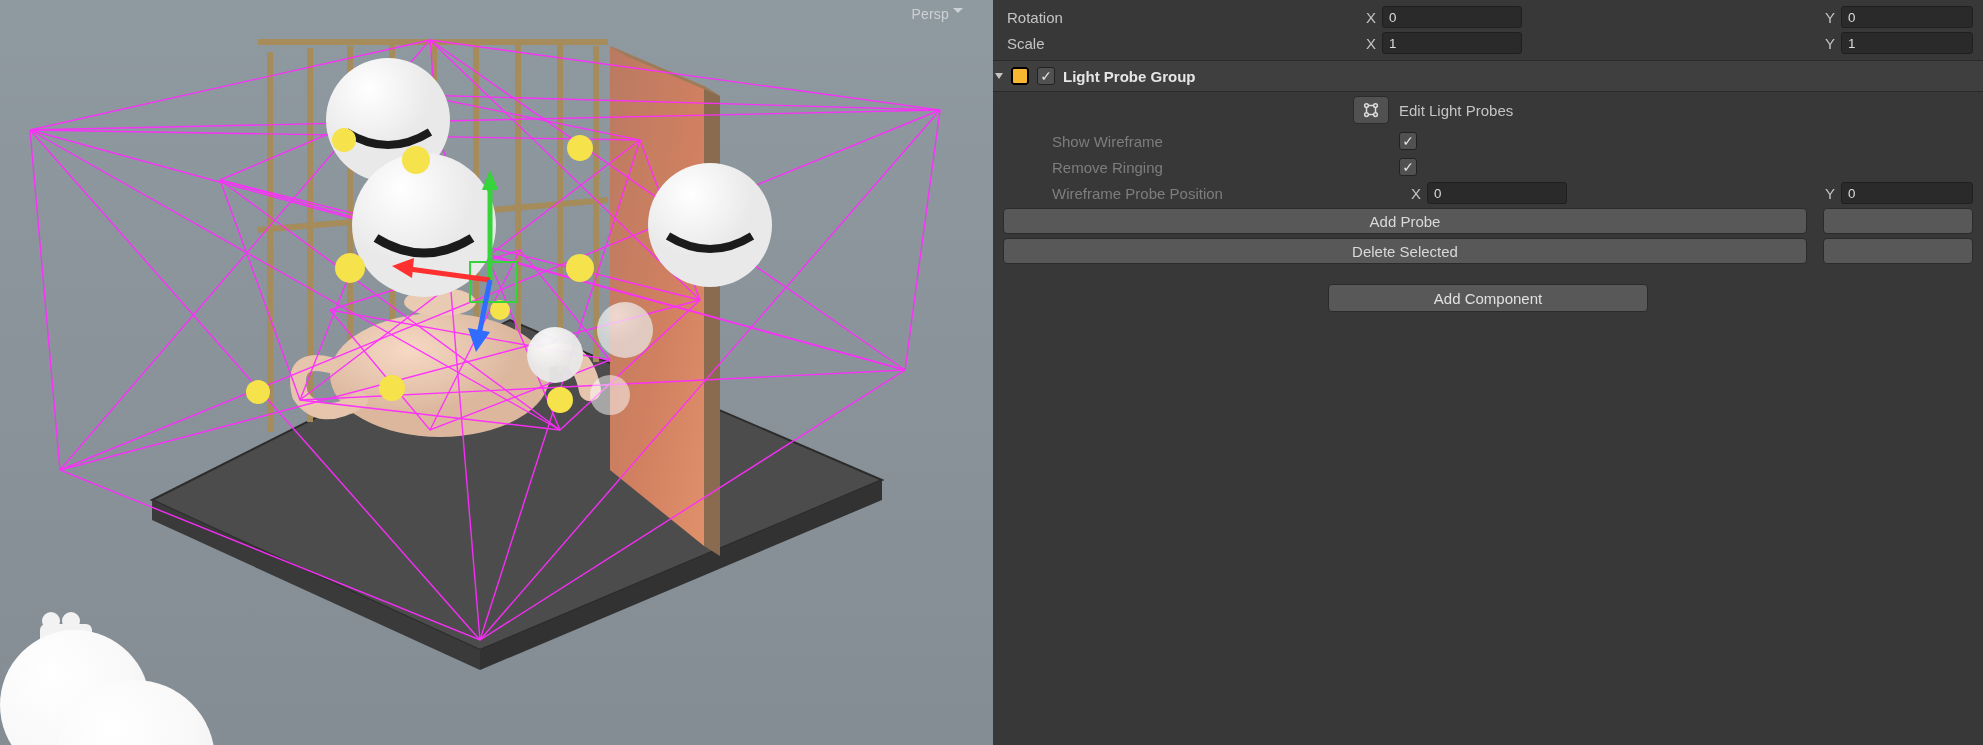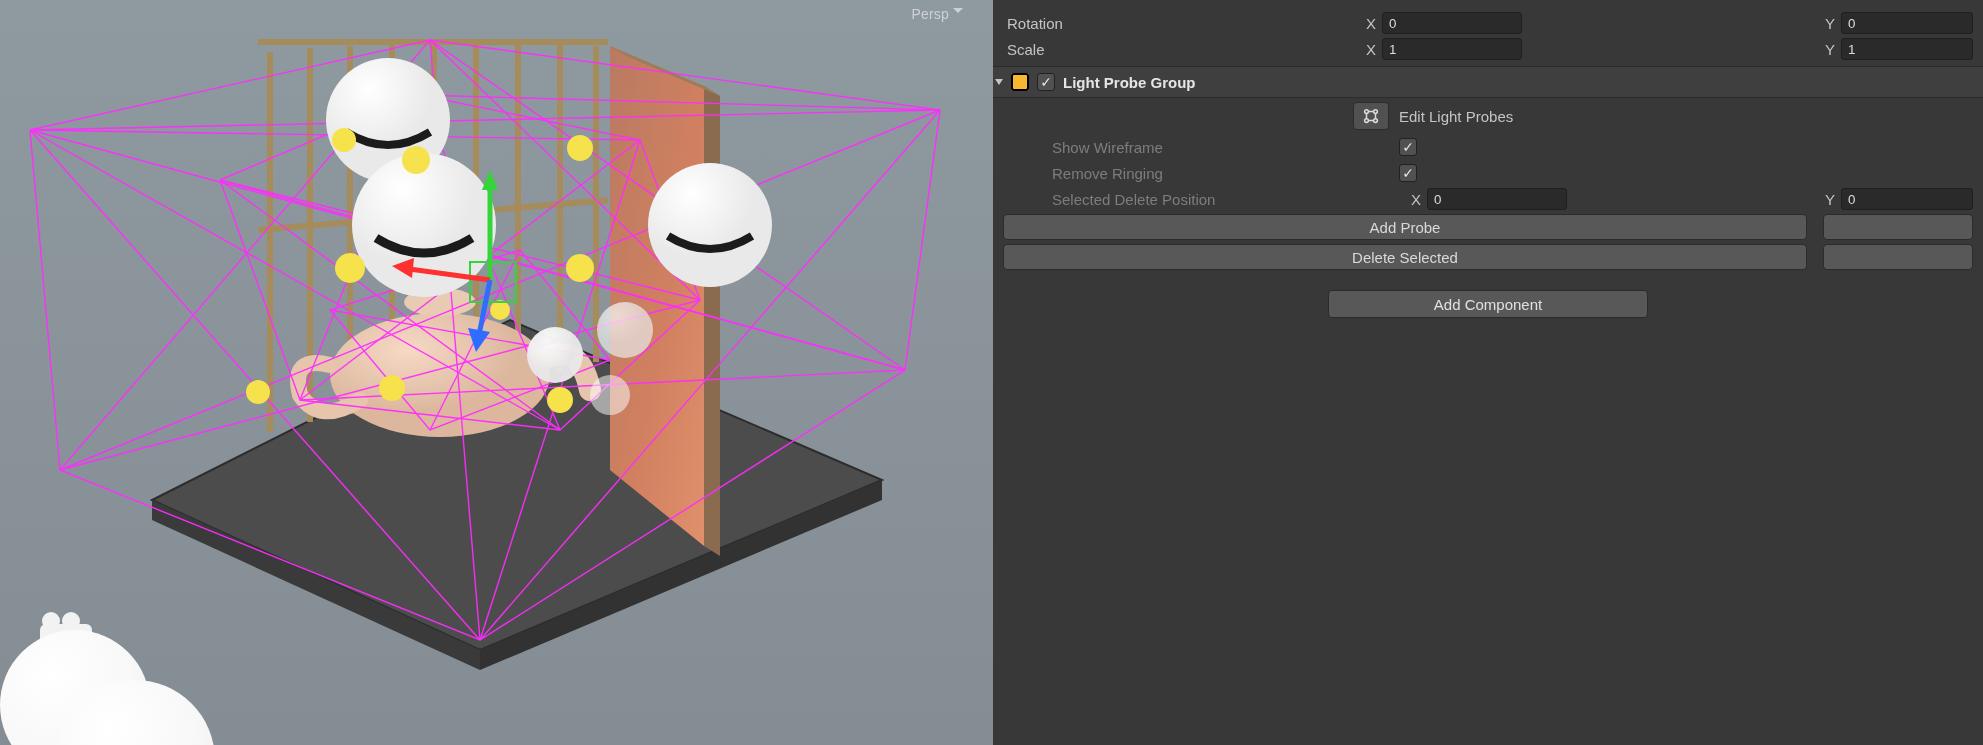--- a/index.html
+++ b/index.html
@@ -43,21 +43,21 @@
   .row { display: flex; align-items: center; height: 26px; padding: 0 10px 0 14px; }
   .label { flex: 0 0 345px; color: #c4c4c4; }
   .label.disabled { color: #7d7d7d; margin-left: 45px; }
   .axis { display:flex; align-items:center; margin-left: 6px; }
   .axis .ax { color:#c4c4c4; width:18px; text-align:right; margin-right:6px; }
   .num-input {
     background:#2a2a2a; color:#dcdcdc; border:1px solid #1f1f1f; border-radius:3px;
     height:22px; padding:0 6px; width:140px;
   }
   .num-input.short { width:132px; }
-  .transform-block { padding-top: 10px; padding-bottom: 4px; }
+  .transform-block { padding-top: 4px; padding-bottom: 4px; }
 
   .component-header {
     display:flex; align-items:center; height:32px; padding:0 10px 0 0;
     background:#3f3f3f; border-top:1px solid #2b2b2b; border-bottom:1px solid #2b2b2b;
   }
   .foldout {
     width:0;height:0; border-left:4px solid transparent; border-right:4px solid transparent;
     border-top:6px solid #c4c4c4; margin: 0 8px 0 2px;
   }
   .comp-icon {
@@ -285,21 +285,21 @@
     <div class="inline-check-row">
       <span class="label disabled">Show Wireframe</span>
       <span class="chk on"></span>
     </div>
     <div class="inline-check-row">
       <span class="label disabled">Remove Ringing</span>
       <span class="chk on"></span>
     </div>
 
     <div class="row">
-      <span class="label disabled">Selected Delete Position</span>
+      <span class="label disabled">Wireframe Probe Position</span>
       <div class="fill-right">
         <div class="axis">
           <span class="ax">X</span>
           <input class="num-input" value="0" style="">
         </div>
         <div class="axis y-group">
           <span class="ax">Y</span>
           <input class="num-input short" value="0" style="">
         </div>
       </div>

